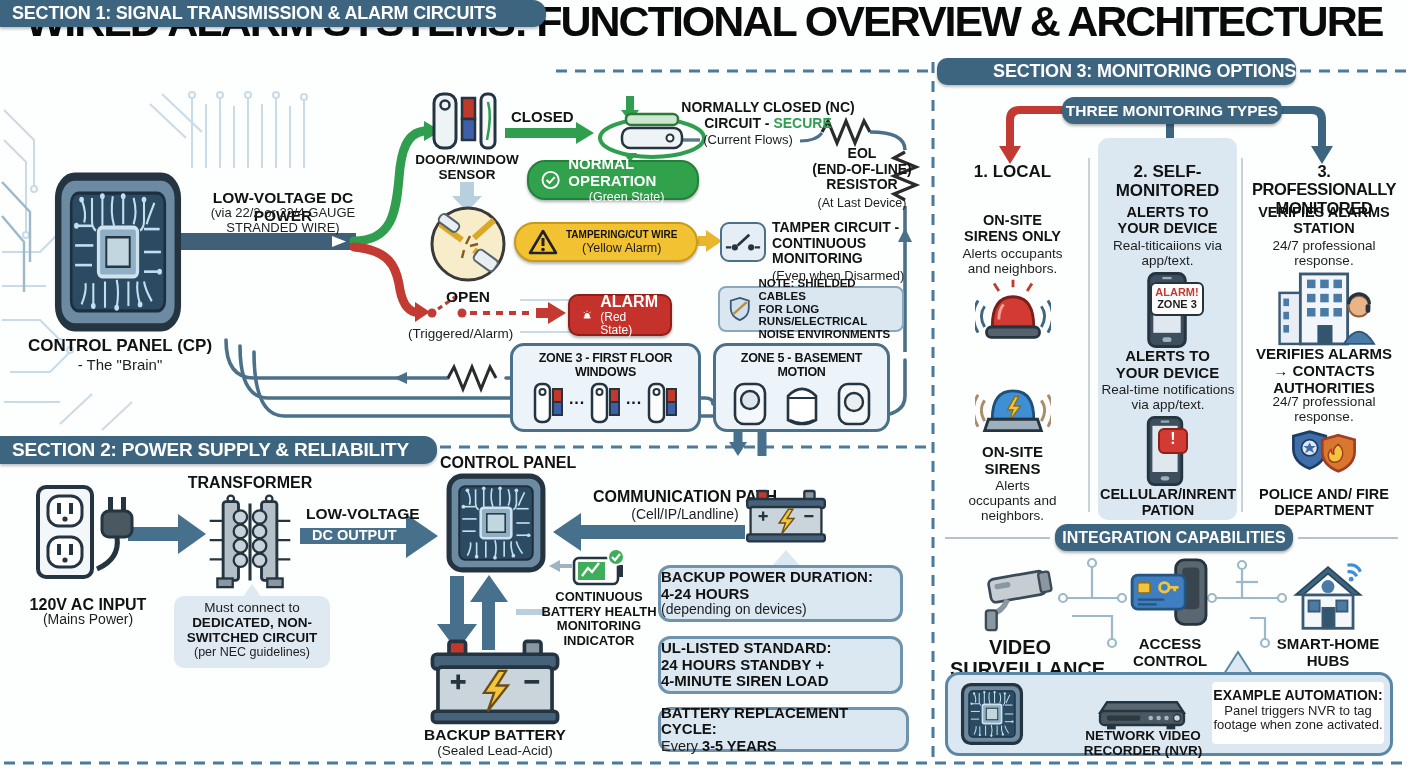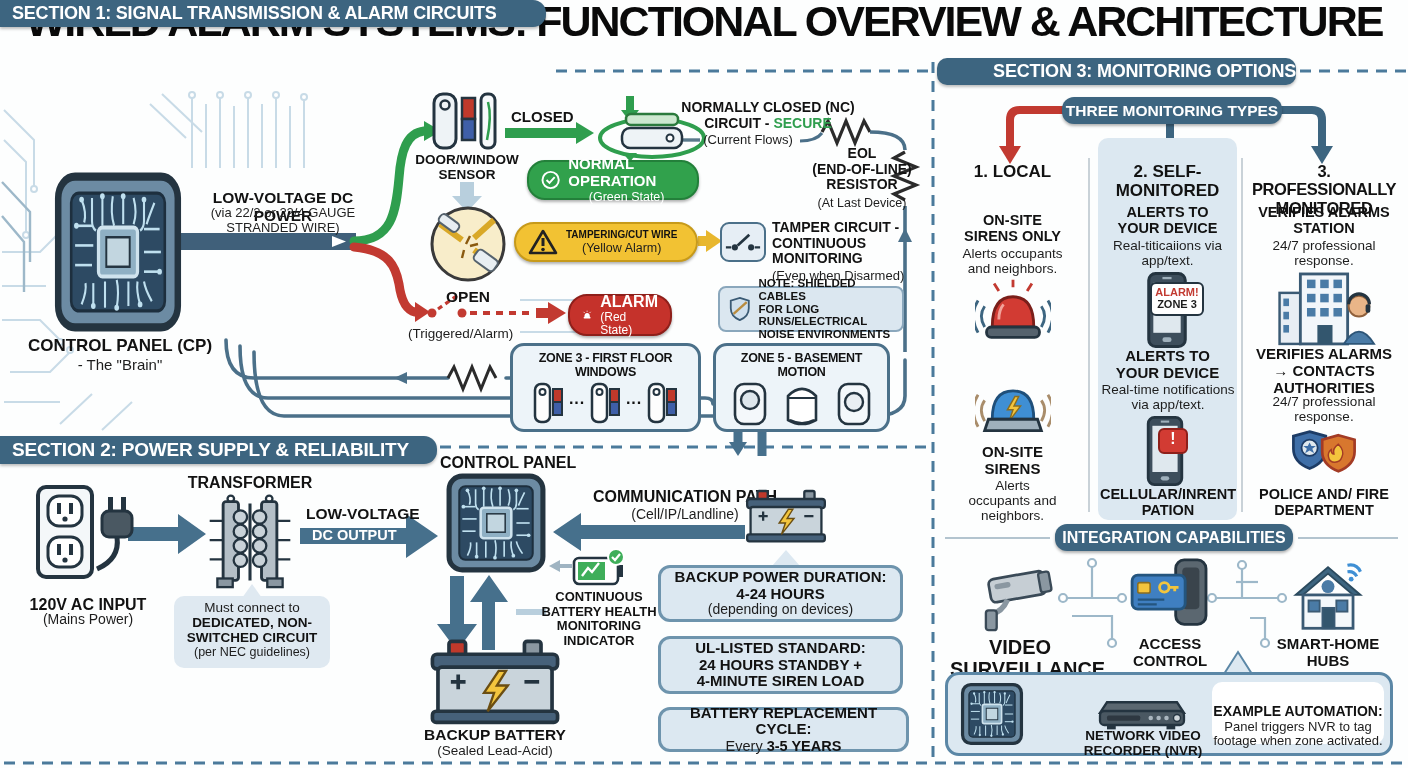--- a/index.html
+++ b/index.html
@@ -9,21 +9,21 @@
   [data-bind]{white-space:pre-line}
   .ctr{text-align:center}
   .b{font-weight:700;color:#121212}
   .rg{font-weight:400;color:#1d1d1d}
   .ttl{font-weight:700;letter-spacing:-2px;color:#0a0a0a;text-align:center;line-height:1}
   .hbar{background:#3d6580;color:#fff;font-weight:700;display:flex;align-items:center;
         box-shadow:0 2px 3px rgba(0,0,0,.25);letter-spacing:-.2px}
   .pill{background:#3d6580;color:#fff;font-weight:700;display:flex;align-items:center;justify-content:center;
         border-radius:12px;box-shadow:0 2px 3px rgba(0,0,0,.3)}
   .badge{display:flex;align-items:center;gap:8px;border-radius:18px;padding:4px 12px;box-shadow:0 2px 3px rgba(0,0,0,.3)}
-  .infobox{background:#dce8f1;border:3px solid #6e94ad;border-radius:12px;text-align:center;
+  .infobox{background:#dce8f1;border:3px solid #6e94ad;border-radius:12px;
            display:flex;flex-direction:column;justify-content:center}
   .zone{background:#edf4f9;border:3.5px solid #4b7089;border-radius:14px}
   .lh{line-height:1.12}
   svg{display:block}
 </style>
 </head>
 <body>
 
 <div id="page">
 
@@ -358,21 +358,21 @@
   <svg width="30" height="34" viewBox="0 0 34 38">
     <path d="M17,3 l13,4 v11 q0,12 -13,17 q-13,-5 -13,-17 V7 z" fill="#cfe0ee" stroke="#3a5a74" stroke-width="2.6"></path>
     <path d="M8,26 L27,9" stroke="#b98c3f" stroke-width="3.4"></path>
   </svg>
   <div class="b lh" data-bind="s1.note" style="font-size:11.5px">NOTE: SHIELDED CABLES
 FOR LONG RUNS/ELECTRICAL
 NOISE ENVIRONMENTS</div>
 </div>
 
 <div class="abs rg" data-bind="s1.triggered" style="left:408px;top:326px;width:130px;font-size:13.5px">(Triggered/Alarm)</div>
-<div class="abs badge" style="left:568px;top:294px;width:104px;height:42px;background:#c5322b;border:2px solid #8e1f1a;border-radius:19px">
+<div class="abs badge" style="left:568px;top:294px;width:104px;height:42px;background:#c5322b;border:2px solid #8e1f1a;border-radius:10px">
   <svg width="26" height="26" viewBox="0 0 26 26">
     <path d="M6,18 Q6,8 13,8 Q20,8 20,18 Z" fill="#fff"></path>
     <rect x="4" y="18" width="18" height="4" rx="2" fill="#fff"></rect>
     <path d="M13,2 v3 M4,5 l3,3 M22,5 l-3,3" stroke="#fff" stroke-width="2" fill="none"></path>
   </svg>
   <div class="lh" style="color:#fff">
     <div data-bind="s1.alarm_title" style="font-weight:700;font-size:16px">ALARM</div>
     <div data-bind="s1.alarm_sub" style="font-size:12px">(Red State)</div>
   </div>
 </div>
@@ -701,19 +701,19 @@
     <circle cx="62" cy="32" r="2.6" fill="#aab6bf"></circle>
         <circle cx="71" cy="32" r="2.6" fill="#aab6bf"></circle>
         <circle cx="80" cy="32" r="2.6" fill="#aab6bf"></circle>
     <circle cx="92" cy="32" r="4" fill="#cfd6da" stroke="#243440" stroke-width="1.6"></circle>
     <rect x="12" y="40" width="10" height="5" fill="#243440"></rect>
         <rect x="80" y="40" width="10" height="5" fill="#243440"></rect>
   </svg>
 </div>
 <div class="abs ctr b lh" data-bind="s3.nvr" style="left:1080px;top:728px;width:126px;font-size:13.5px">NETWORK VIDEO
 RECORDER (NVR)</div>
-<div class="abs" style="left:1212px;top:682px;width:172px;height:62px;background:#fff;border-radius:10px;text-align:center;padding-top:22px">
+<div class="abs" style="left:1212px;top:682px;width:172px;height:62px;background:#fff;border-radius:4px;text-align:center;padding-top:6px">
   <div class="b lh" data-bind="s3.auto_title" style="font-size:14px">EXAMPLE AUTOMATION:</div>
   <div class="rg lh" data-bind="s3.auto_body" style="font-size:13px">Panel triggers NVR to tag
 footage when zone activated.</div>
 </div>
 
 </div>
 
 </body></html>

